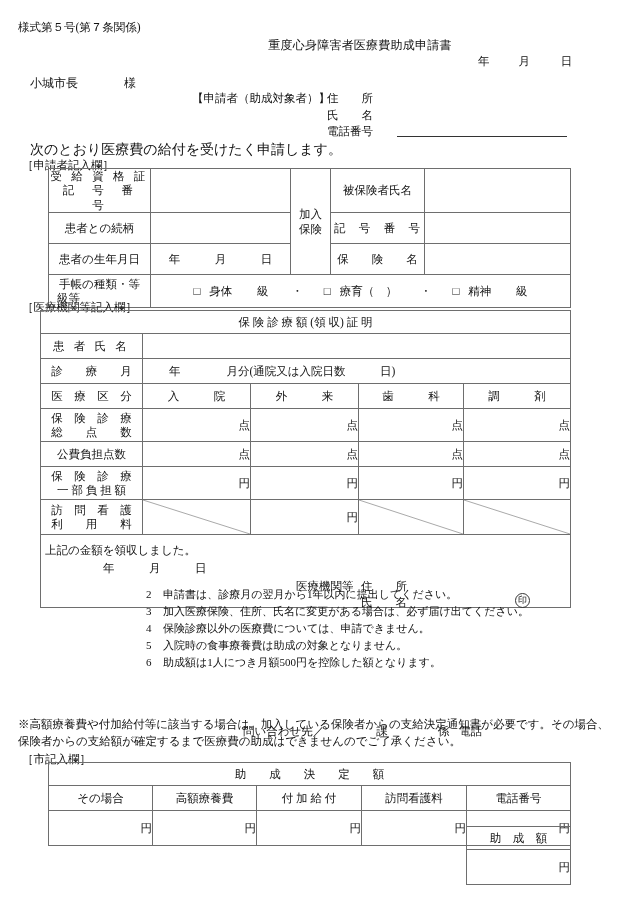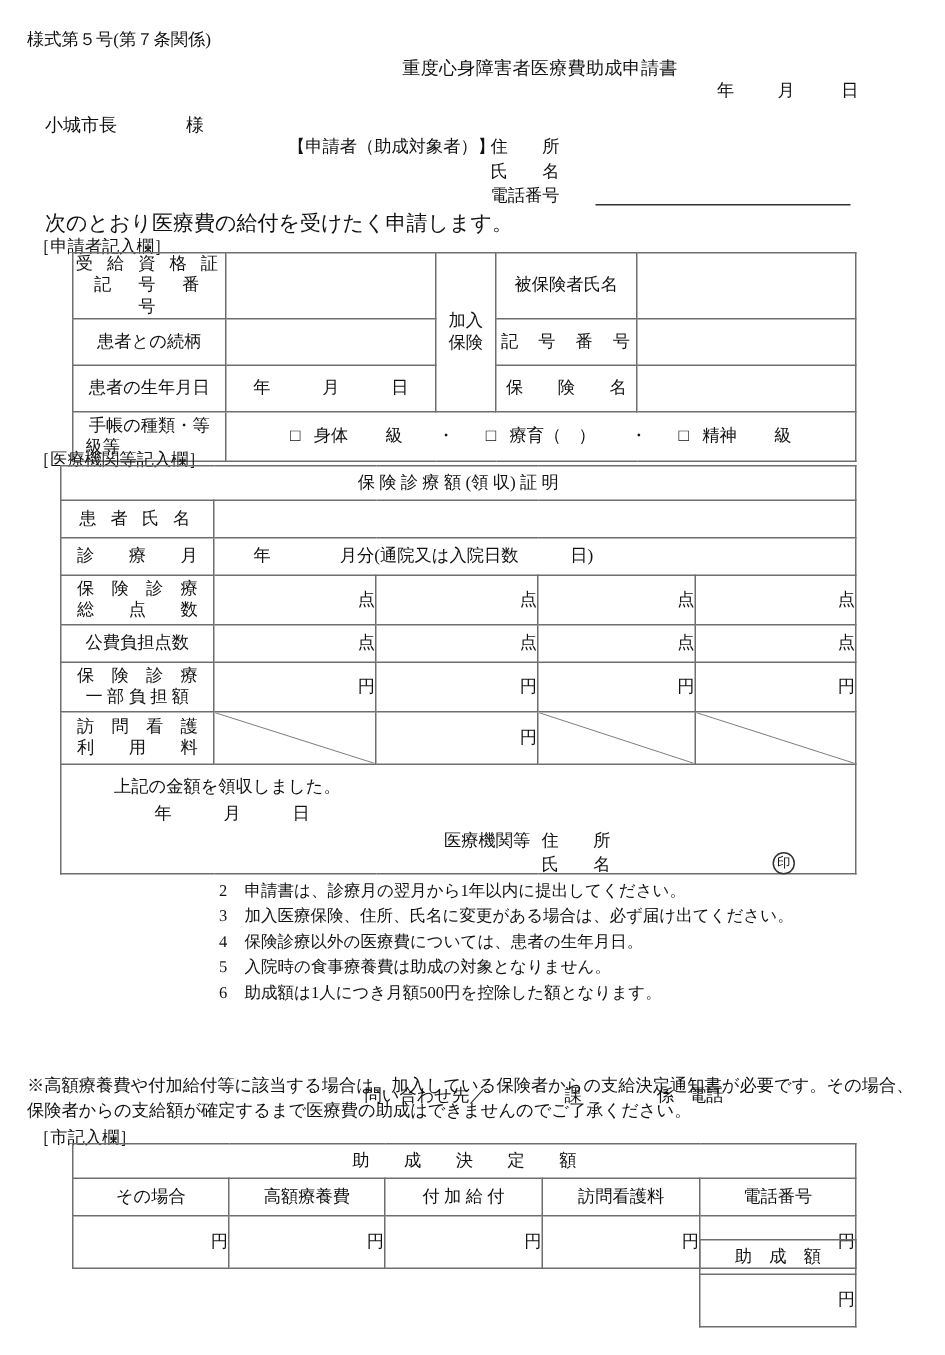--- a/index.html
+++ b/index.html
@@ -73,21 +73,21 @@
   
   #tbl-medical { left: 40px; top: 310px; width: 530px; }
   .diag {
     position: relative;
     overflow: hidden;
   }
   .diag svg { position: absolute; inset: 0; width: 100%; height: 100%; display: block; }
 
   #cell-receipt { height: 72px; vertical-align: top; position: relative; }
   .receipt-inner { position: relative; height: 72px; }
-  .receipt-inner .r1 { position: absolute; left: 35px;  top: 8px;  }
+  .receipt-inner .r1 { position: absolute; left: 4px;  top: 8px;  }
   .receipt-inner .r2 { position: absolute; left: 62px;  top: 26px; }
   .receipt-inner .r3 { position: absolute; left: 255px; top: 44px; }
   .receipt-inner .r4 { position: absolute; left: 320px; top: 44px; }
   .receipt-inner .r5 { position: absolute; left: 320px; top: 60px; }
   .seal {
     position: absolute; left: 474px; top: 58px;
     width: 13px; height: 13px;
     border: 1px solid #333; border-radius: 50%;
     font-size: 9px; line-height: 12px; text-align: center;
   }
@@ -210,20 +210,27 @@
         <td class="center" colspan="5" style="height:22px">保 険 診 療 額 (領 収) 証 明</td>
       </tr>
       <tr>
         <td class="lbl sp2" style="height:22px">患 者 氏 名</td>
         <td class="blank" colspan="4"></td>
       </tr>
       <tr>
         <td class="lbl" style="height:22px">診　　療　　月</td>
         <td colspan="4" style="padding-left:26px">年　　　　月分(通院又は入院日数　　　日)</td>
       </tr>
+      <tr>
+        <td class="lbl" style="height:22px">医　療　区　分</td>
+        <td class="lbl">入　　　院</td>
+        <td class="lbl">外　　　来</td>
+        <td class="lbl">歯　　　科</td>
+        <td class="lbl">調　　　剤</td>
+      </tr>
 
       <tr>
         <td class="lbl" style="height:32px">
           <div>保　険　診　療</div>
           <div>総　　点　　数</div>
         </td>
         <td class="yen">点</td>
         <td class="yen">点</td>
         <td class="yen">点</td>
         <td class="yen">点</td>
@@ -290,21 +297,21 @@
     <div class="note-row">
       <span class="note-num">2</span>
       <span class="note-txt">申請書は、診療月の翌月から1年以内に提出してください。</span>
     </div>
     <div class="note-row">
       <span class="note-num">3</span>
       <span class="note-txt">加入医療保険、住所、氏名に変更がある場合は、必ず届け出てください。</span>
     </div>
     <div class="note-row">
       <span class="note-num">4</span>
-      <span class="note-txt">保険診療以外の医療費については、患者の生年月日。</span>
+      <span class="note-txt">保険診療以外の医療費については、申請できません。</span>
     </div>
     <div class="note-row">
       <span class="note-num">5</span>
       <span class="note-txt">入院時の食事療養費は助成の対象となりません。</span>
     </div>
     <div class="note-row">
       <span class="note-num">6</span>
       <span class="note-txt">助成額は1人につき月額500円を控除した額となります。</span>
     </div>
   </div>

